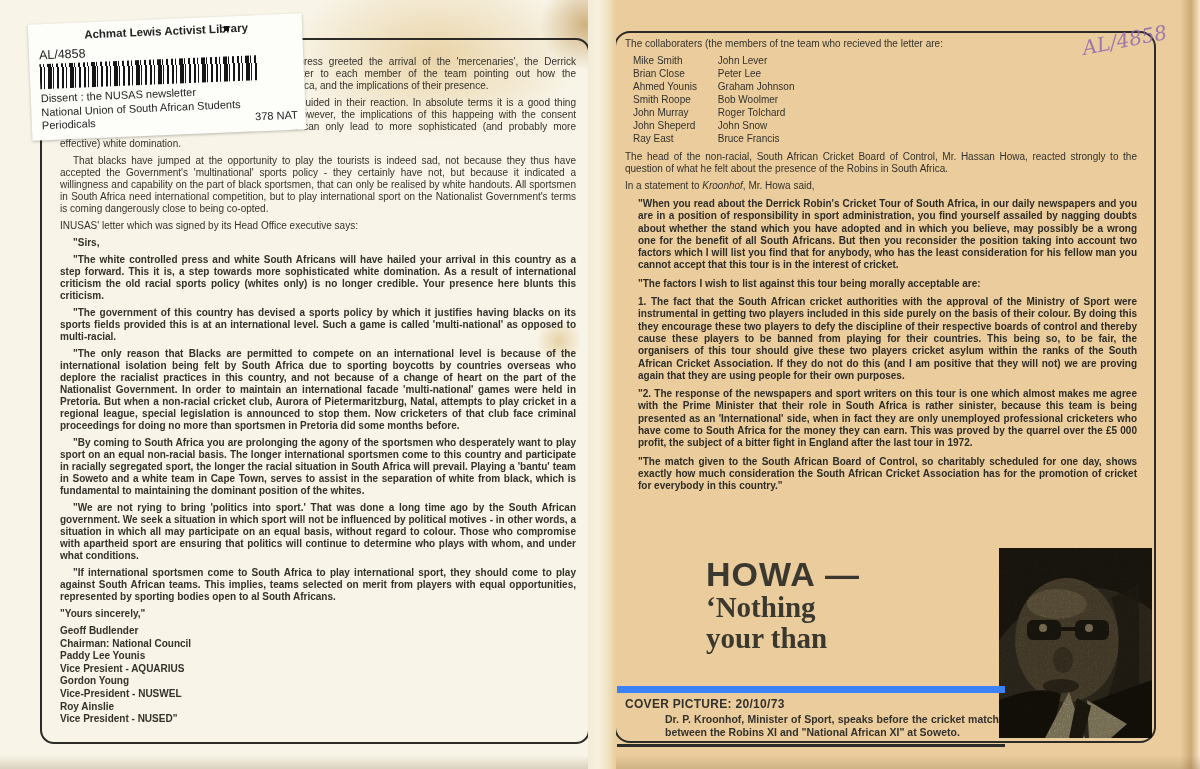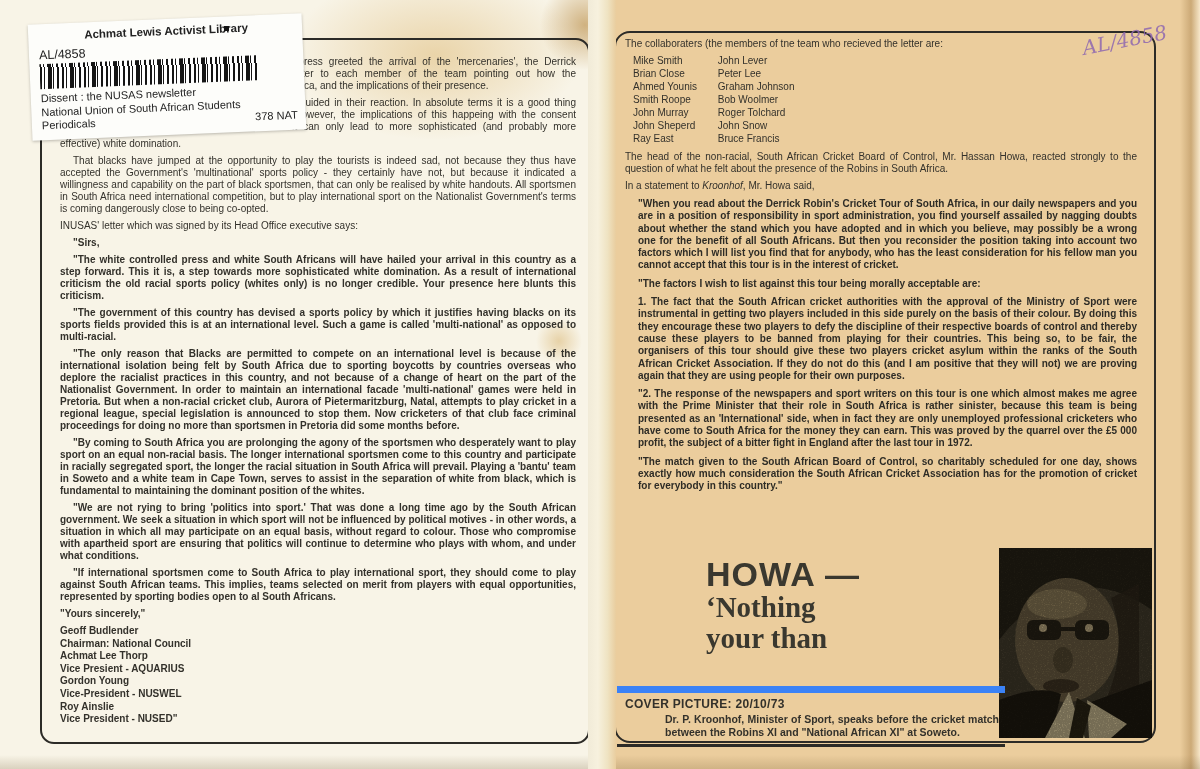--- a/index.html
+++ b/index.html
@@ -106,21 +106,21 @@
         <div class="p indent">"The government of this country has devised a sports policy by which it justifies having blacks on its sports fields provided this is at an international level. Such a game is called 'multi-national' as opposed to multi-racial.</div>
         <div class="p indent">"The only reason that Blacks are permitted to compete on an international level is because of the international isolation being felt by South Africa due to sporting boycotts by countries overseas who deplore the racialist practices in this country, and not because of a change of heart on the part of the Nationalist Government. In order to maintain an international facade 'multi-national' games were held in Pretoria. But when a non-racial cricket club, Aurora of Pietermaritzburg, Natal, attempts to play cricket in a regional league, special legislation is announced to stop them. Now cricketers of that club face criminal proceedings for doing no more than sportsmen in Pretoria did some months before.</div>
         <div class="p indent">"By coming to South Africa you are prolonging the agony of the sportsmen who desperately want to play sport on an equal non-racial basis. The longer international sportsmen come to this country and participate in racially segregated sport, the longer the racial situation in South Africa will prevail. Playing a 'bantu' team in Soweto and a white team in Cape Town, serves to assist in the separation of white from black, which is fundamental to maintaining the dominant position of the whites.</div>
         <div class="p indent">"We are not rying to bring 'politics into sport.' That was done a long time ago by the South African government. We seek a situation in which sport will not be influenced by political motives - in other words, a situation in which all may participate on an equal basis, without regard to colour. Those who compromise with apartheid sport are ensuring that politics will continue to determine who plays with whom, and under what conditions.</div>
         <div class="p indent">"If international sportsmen come to South Africa to play international sport, they should come to play against South African teams. This implies, teams selected on merit from players with equal opportunities, represented by sporting bodies open to al South Africans.</div>
         <div class="p">"Yours sincerely,"</div>
       </div>
 
       <div class="sig">Geoff Budlender</div>
       <div class="sig">Chairman: National Council</div>
-      <div class="sig">Achmat Lee Thorp</div>
+      <div class="sig">Paddy Lee Younis</div>
       <div class="sig">Vice Presient - AQUARIUS</div>
       <div class="sig">Gordon Young</div>
       <div class="sig">Vice-President - NUSWEL</div>
       <div class="sig">Roy Ainslie</div>
       <div class="sig">Vice President - NUSED"</div>
     </div>
 
     <div class="mark"></div>
 
     <div class="sticker">

